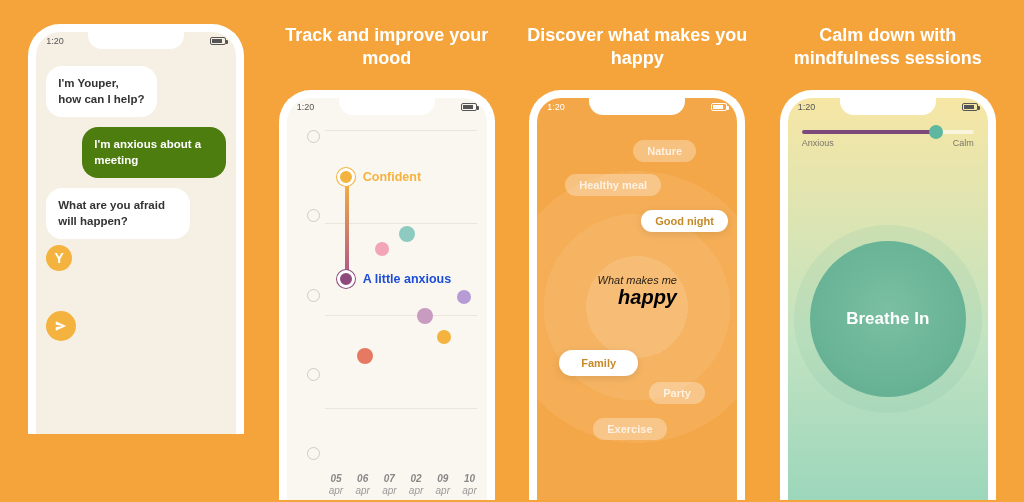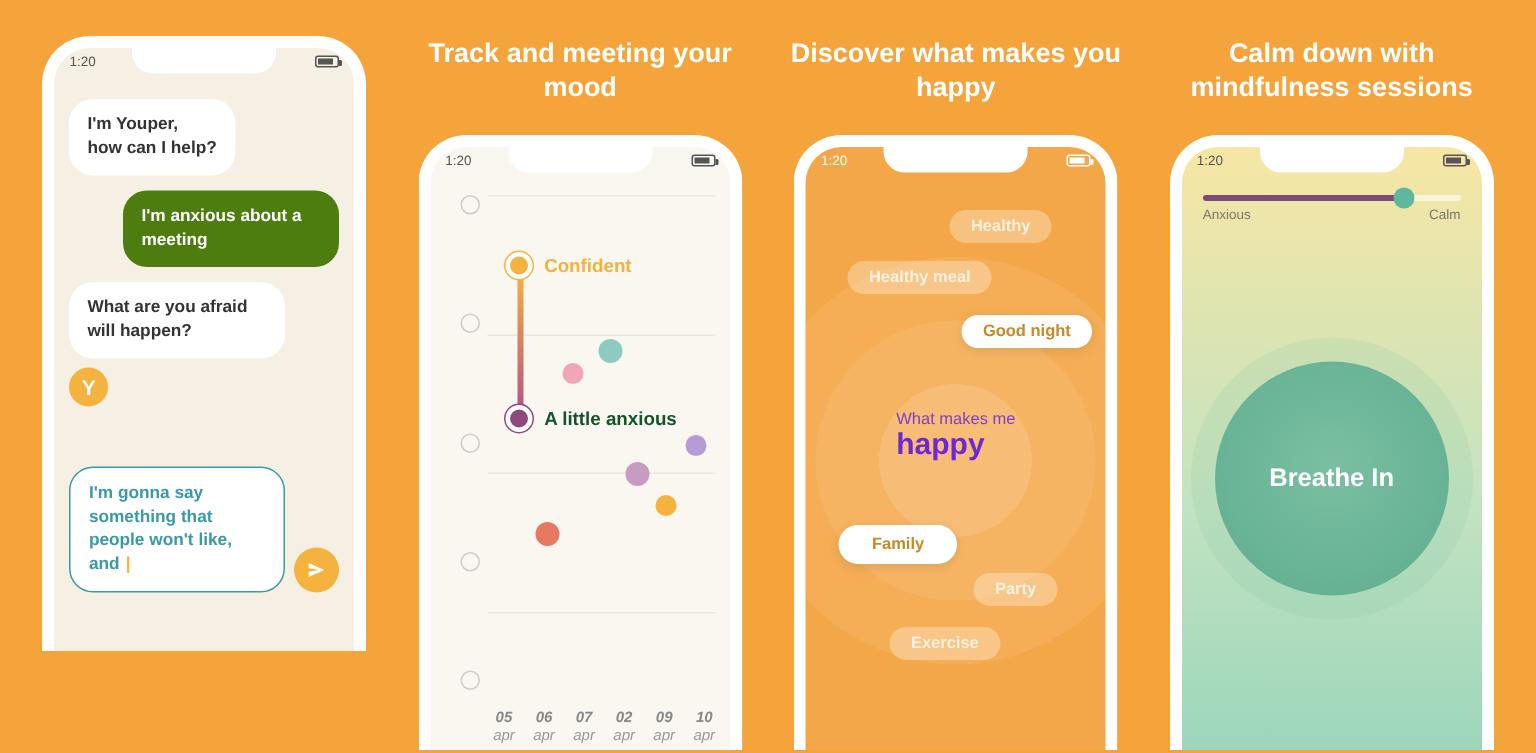--- a/index.html
+++ b/index.html
@@ -158,21 +158,21 @@
     border-radius: 50%;
     background: radial-gradient(circle,
       rgba(255,255,255,0.25) 0 24%,
       rgba(255,255,255,0.15) 24% 44%,
       rgba(255,255,255,0.08) 44% 64%,
       rgba(255,255,255,0) 64% 100%);
   }
   .center-txt {
     position: absolute; left: 50%; top: 48%;
     transform: translate(-50%, -50%);
-    text-align: left; color: #6d28d9;
+    text-align: right; color: #000000; font-style: italic;
   }
   .center-txt .small { font-size: 11px; opacity: 0.85; }
   .center-txt .big { font-size: 20px; font-weight: 700; }
   .chip {
     position: absolute;
     padding: 5px 14px;
     border-radius: 16px;
     font-size: 11px;
     font-weight: 600;
     white-space: nowrap;
@@ -210,33 +210,32 @@
         <span>1:20</span>
         <span class="battery"></span>
       </div>
       <div class="chat">
         <div class="bubble bot" style="white-space:pre-line;font-weight:600;">I'm Youper,
 how can I help?</div>
         <div class="bubble user">I'm anxious about a meeting</div>
         <div class="bubble bot" style="font-weight:600;">What are you afraid will happen?</div>
         <div class="avatar">Y</div>
         <div class="input-row">
-          <div class="input-bubble caret">I'm gonna say something that people won't like, and </div>
           <div class="send-btn">
             <svg viewBox="0 0 24 24">
                 <path d="M3 20l18-8L3 4v6l12 2-12 2z"></path>
               </svg>
           </div>
         </div>
       </div>
     </div>
   </div>
 
   <div class="panel">
-    <div class="panel-title">Track and meeting your mood</div>
+    <div class="panel-title">Track and improve your mood</div>
     <div class="phone ph2">
       <div class="notch"></div>
       <div class="status-bar">
         <span>1:20</span>
         <span class="battery"></span>
       </div>
       <div class="chart-area">
         <div class="emoji-col">
           <div class="emoji"></div>
           <div class="emoji"></div>
@@ -248,21 +247,21 @@
         <div class="gridline" style="top:25%"></div>
         <div class="gridline" style="top:50%"></div>
         <div class="gridline" style="top:75%"></div>
 
         <div class="connector"></div>
 
         <div class="dot" style="left:30px;top:38px;width:18px;height:18px;background:#f4b23e;border:3px solid #fff;box-shadow:0 0 0 1px #f4b23e;"></div>
         <div class="lbl" style="left:56px;top:40px;color:#f4b23e;">Confident</div>
 
         <div class="dot" style="left:30px;top:140px;width:18px;height:18px;background:#8e4a7d;border:3px solid #fff;box-shadow:0 0 0 1px #8e4a7d;"></div>
-        <div class="lbl" style="left:56px;top:142px;color:#14532d;">A little anxious</div>
+        <div class="lbl" style="left:56px;top:142px;color:#1d4ed8;">A little anxious</div>
 
         <div class="dot" style="left:68px;top:112px;width:14px;height:14px;background:#f2a5b5;"></div>
         <div class="dot" style="left:92px;top:96px;width:16px;height:16px;background:#8dcbc0;"></div>
         <div class="dot" style="left:110px;top:178px;width:16px;height:16px;background:#c89bc0;"></div>
         <div class="dot" style="left:130px;top:200px;width:14px;height:14px;background:#f4b23e;"></div>
         <div class="dot" style="left:50px;top:218px;width:16px;height:16px;background:#e57961;"></div>
         <div class="dot" style="left:150px;top:160px;width:14px;height:14px;background:#b79bd4;"></div>
 
         <div class="xaxis">
           <div class="tick"><b>05</b><br><span>apr</span></div>
@@ -282,21 +281,21 @@
       <div class="notch"></div>
       <div class="status-bar light">
         <span>1:20</span>
         <span class="battery"></span>
       </div>
       <div class="rings"></div>
       <div class="center-txt">
         <div class="small">What makes me</div>
         <div class="big">happy</div>
       </div>
-      <div class="chip dim" style="top:42px;left:96px;">Healthy</div>
+      <div class="chip dim" style="top:42px;left:96px;">Nature</div>
       <div class="chip dim" style="top:76px;left:28px;">Healthy meal</div>
       <div class="chip bright" style="top:112px;left:104px;">Good night</div>
       <div class="chip bright" style="top:252px;left:22px;padding:7px 22px;">Family</div>
       <div class="chip dim" style="top:284px;left:112px;">Party</div>
       <div class="chip dim" style="top:320px;left:56px;">Exercise</div>
     </div>
   </div>
 
   <div class="panel">
     <div class="panel-title">Calm down with mindfulness sessions</div>

